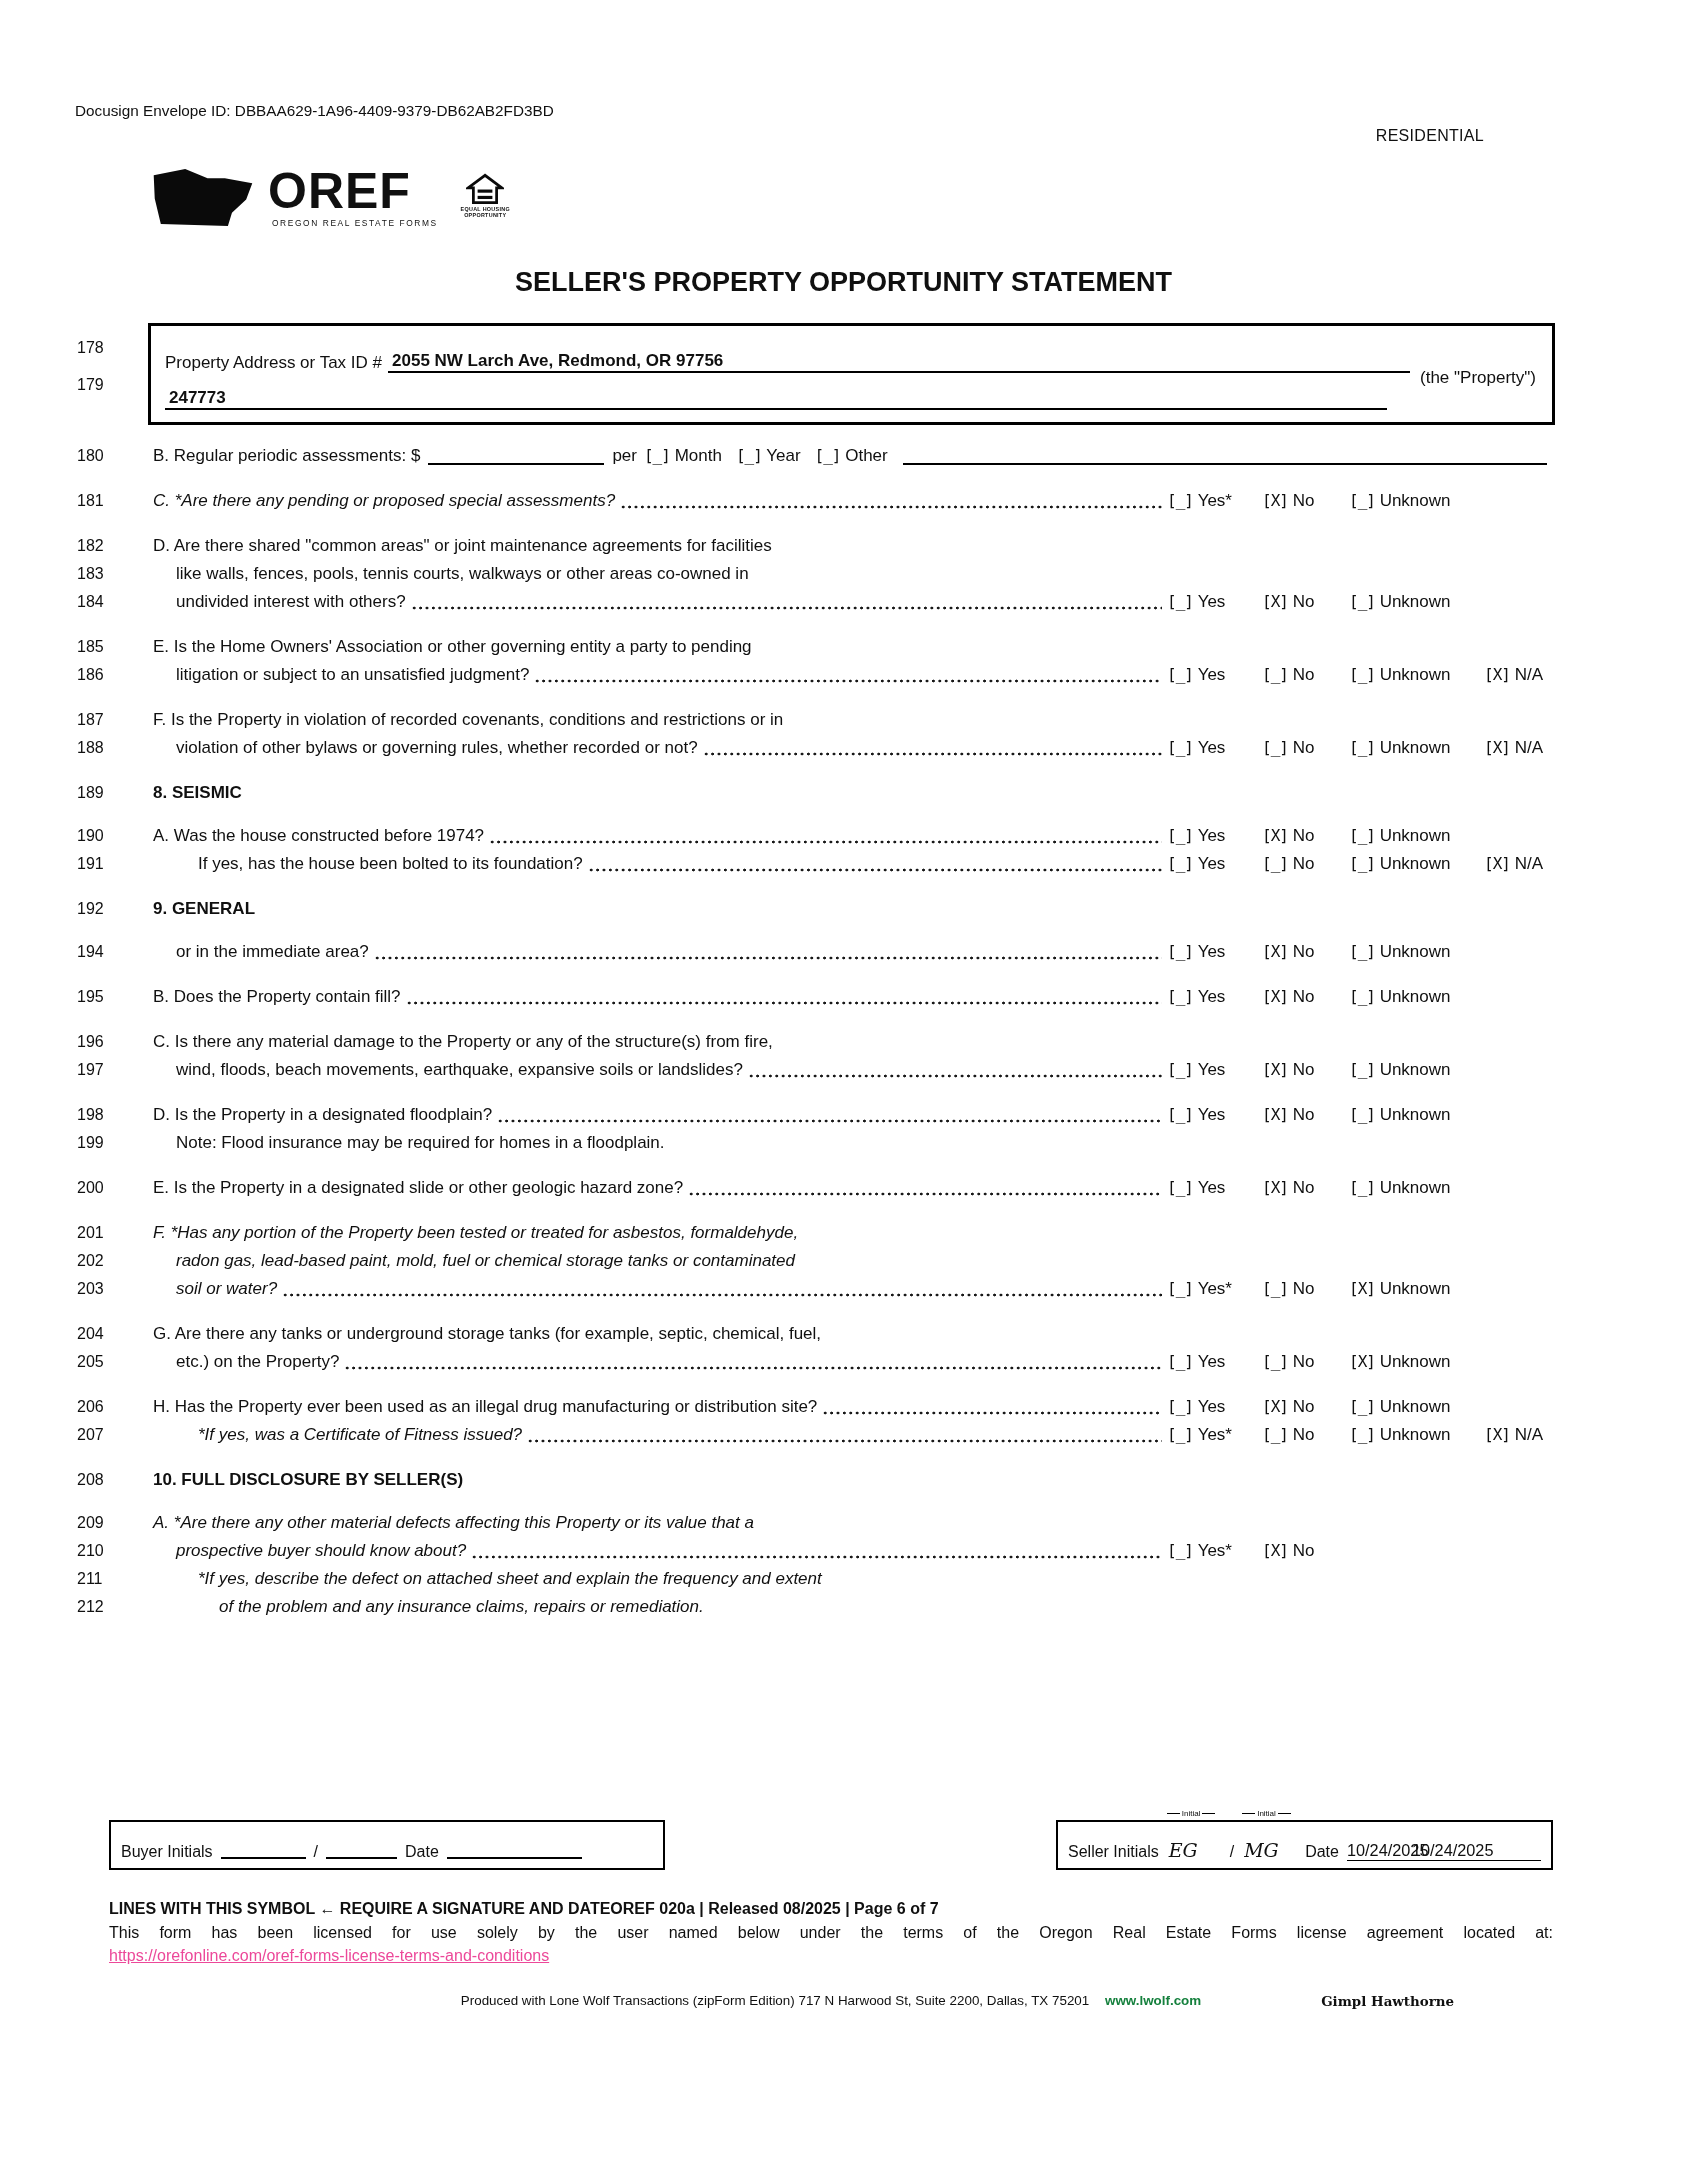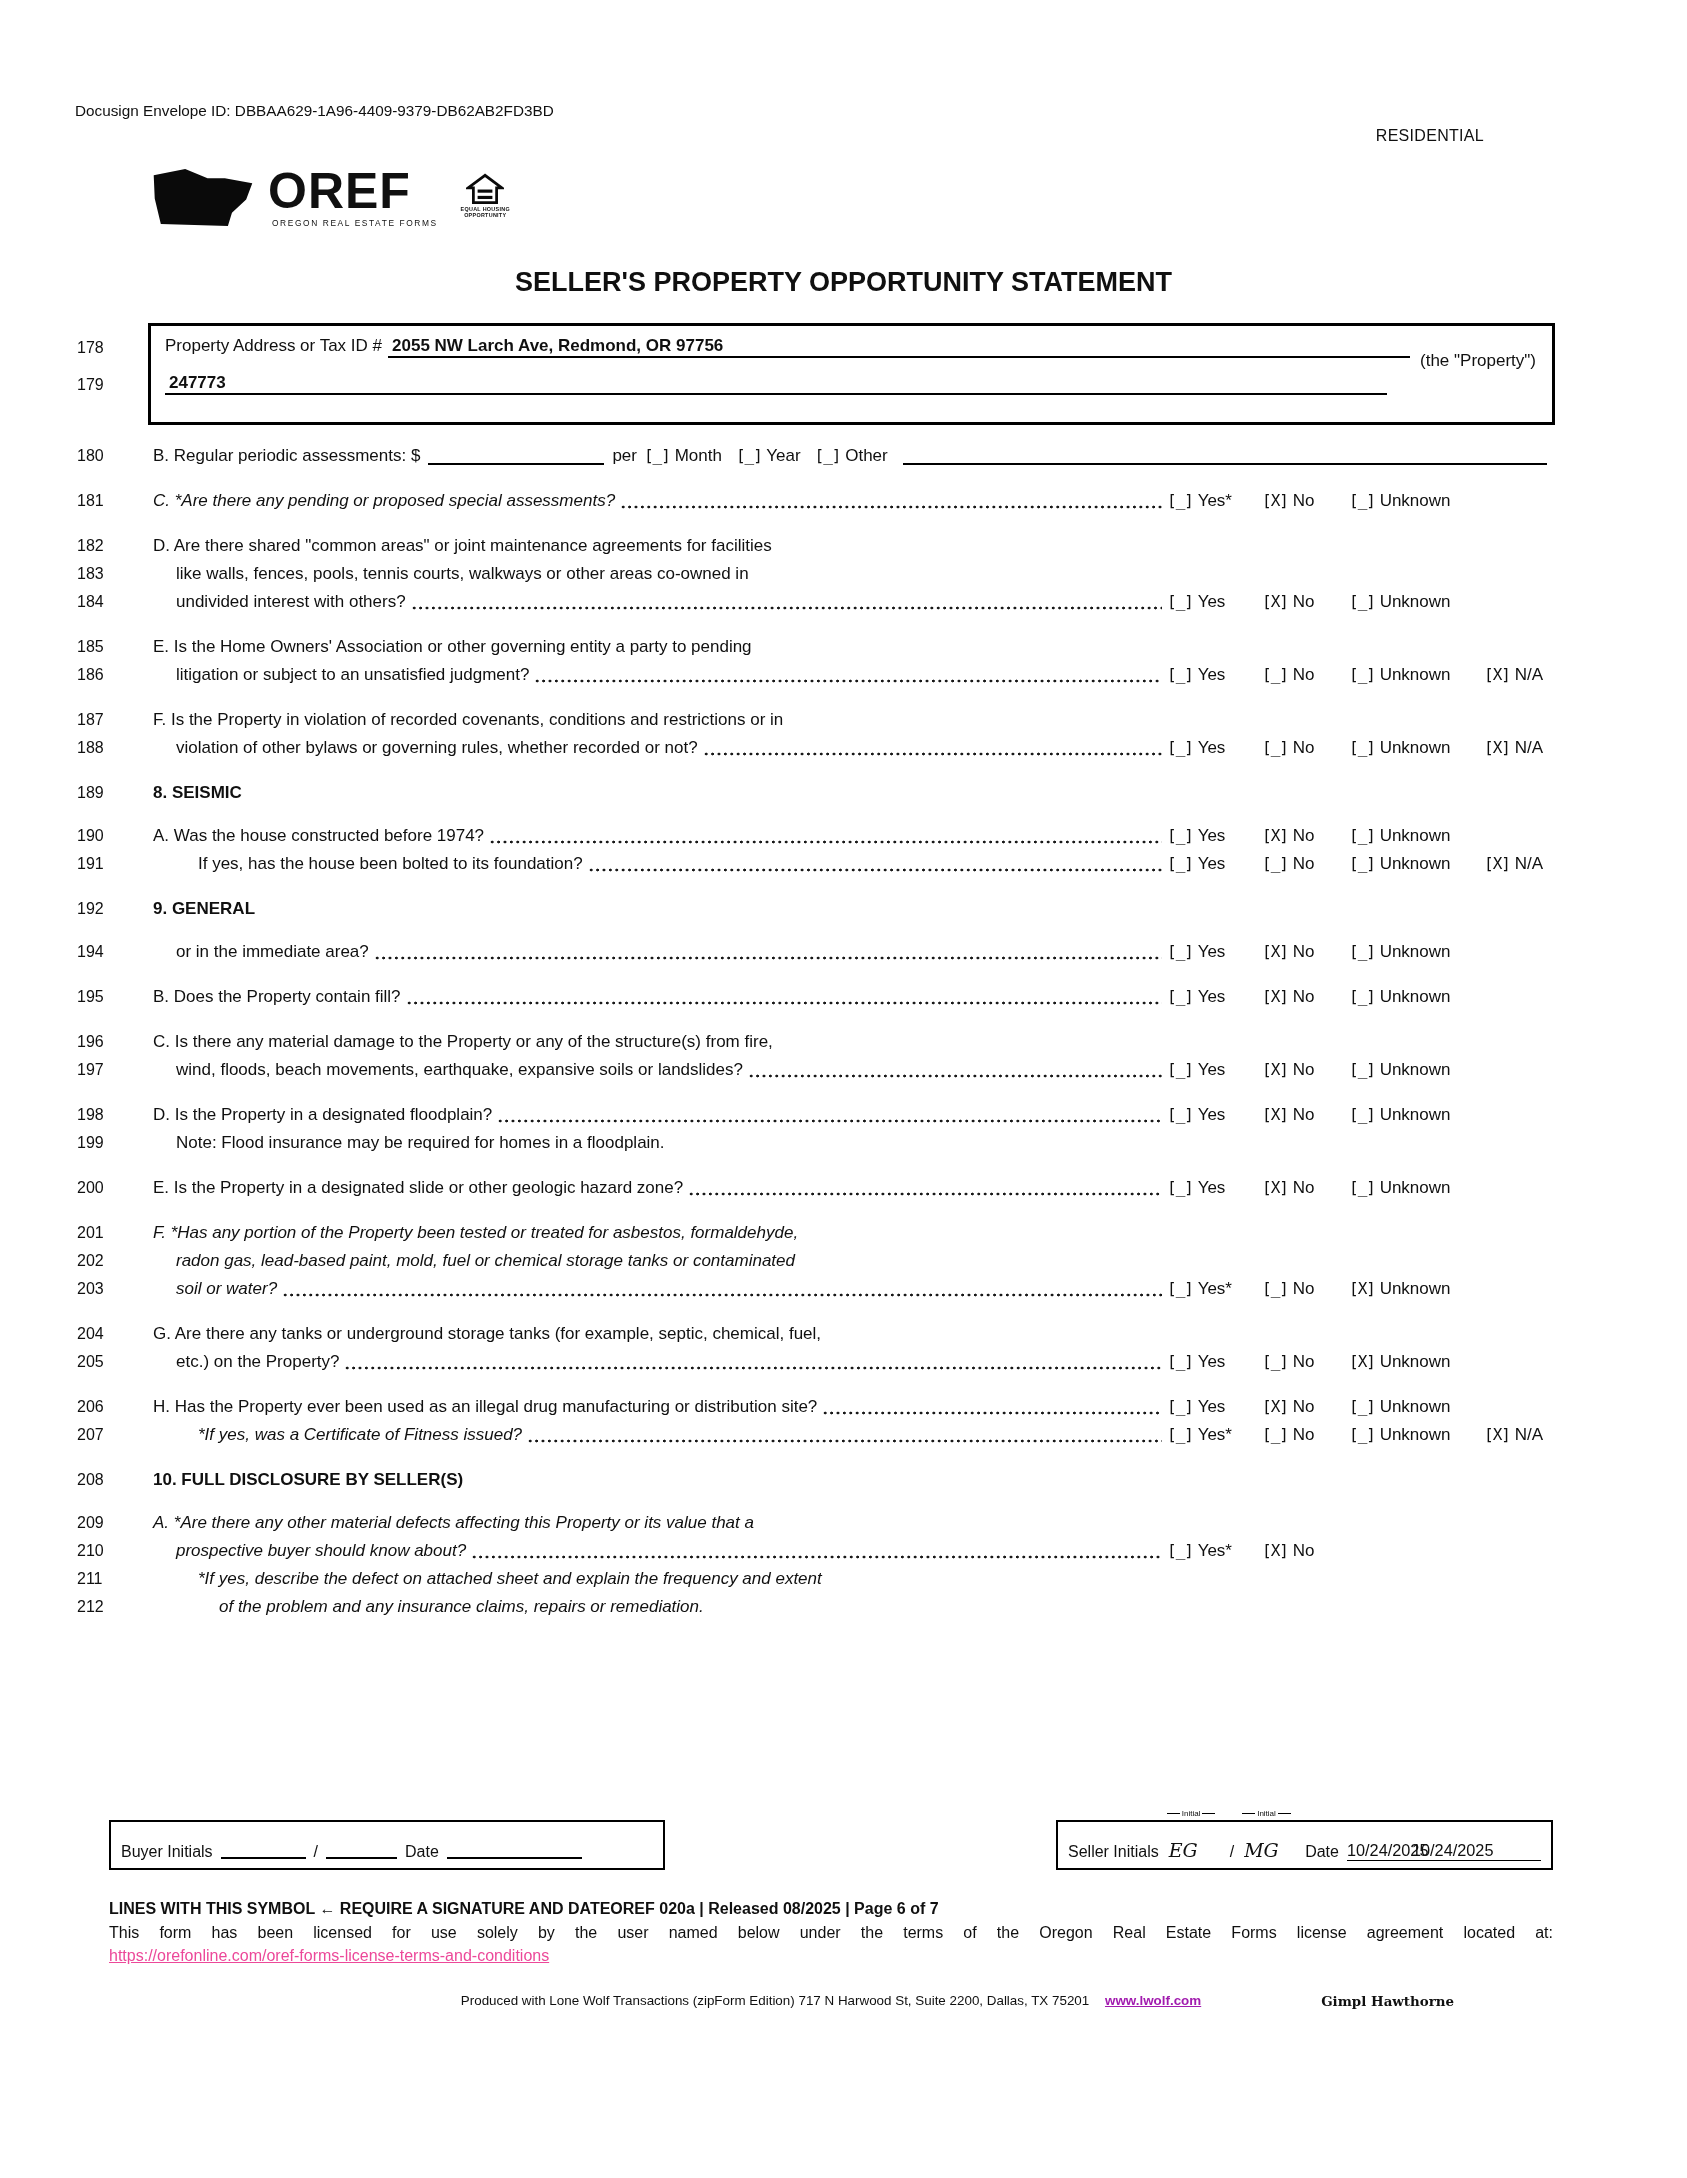--- a/index.html
+++ b/index.html
@@ -14,21 +14,21 @@
   .logotxt .sub{font-size:8.4px;letter-spacing:1.6px;margin-top:1px;margin-left:4px}
   .eho{margin-left:18px;margin-top:6px;width:59px;text-align:center}
   .eho svg{width:38px;height:34px;display:block;margin:0 auto}
   .eho .ehotxt{font-size:5.4px;letter-spacing:0.3px;font-weight:bold}
   .title{position:absolute;top:267px;left:0;width:100%;text-align:center;font-size:27px;font-weight:bold}
   
   .propwrap{position:absolute;top:323px;left:77px;right:132px;display:flex}
   .propnums{width:71px;padding-top:16px;font-size:16px}
   .propnums div{height:37px}
   .propbox{flex:1;border:3px solid #000;padding:10px 16px 12px 14px;font-size:17px}
-  .pline{display:flex;align-items:flex-start;height:37px}
+  .pline{display:flex;align-items:flex-end;height:37px}
   .plabel{white-space:nowrap;margin-right:6px}
   .pfill{flex:1;border-bottom:2px solid #000;font-weight:bold;padding-left:4px;white-space:nowrap}
   .psuffix{margin-left:10px;white-space:nowrap;position:relative;top:15px}
   .p2fill{flex:1;border-bottom:2px solid #000;font-weight:bold;padding-left:4px}
   .p2spacer{width:149px}
   
   .formbody{position:absolute;top:442px;left:77px;right:132px;font-size:17px;line-height:28px}
   .block{margin-bottom:17px}
   .block.sec{margin-top:4px;margin-bottom:15px}
   .line{display:flex;align-items:flex-start}
@@ -60,21 +60,21 @@
   .stamp{position:relative;margin:0 10px;min-width:51px;display:inline-block}
   .tag{position:absolute;top:-30px;left:-4px;font-size:8px;display:flex;align-items:center;white-space:nowrap}
   .tl{display:inline-block;width:13px;border-top:1px solid #000;margin:0 2px}
   .ini{font-family:"DejaVu Serif",serif;font-style:italic;font-size:19px}
   .dates{position:relative;flex:1;margin-left:8px;border-bottom:1px solid #000;white-space:nowrap;font-size:16.3px}
   .d2{position:absolute;left:65px;bottom:0}
   .legalrow{display:flex;justify-content:flex-start;margin-top:30px;font-weight:bold;font-size:16px}
   .copy{margin-top:6px;font-size:16px;text-align:justify;text-align-last:justify}
   .liclink{display:inline-block;margin-top:5px;font-size:16px;text-decoration:underline;color:#ec4899;cursor:pointer}
   .produced{margin-top:28px;font-size:13.4px;text-align:center;position:relative}
-  .lwolf{font-weight:bold;text-decoration:underline;color:#a21caf;margin-left:12px;cursor:pointer}
+  .lwolf{font-weight:bold;color:#15803d;margin-left:12px;cursor:pointer}
   .agent{position:absolute;right:99px;top:0;font-weight:bold;font-family:"DejaVu Serif",serif;font-size:13.4px}
 </style>
 </head>
 <body>
 
 <div class="envelope">Docusign Envelope ID: DBBAA629-1A96-4409-9379-DB62AB2FD3BD</div>
 <div class="residential">RESIDENTIAL</div>
 
 <div class="logoarea">
   <div class="statewrap">

